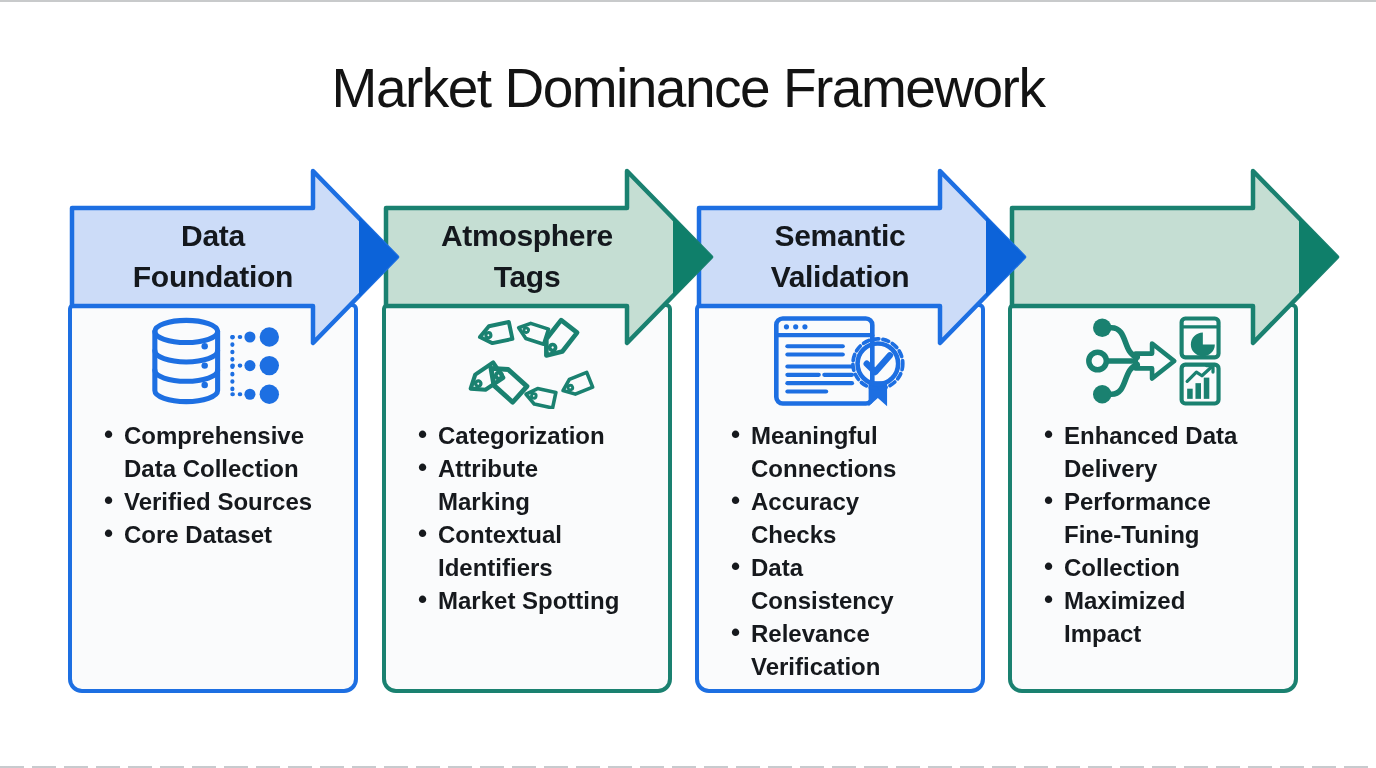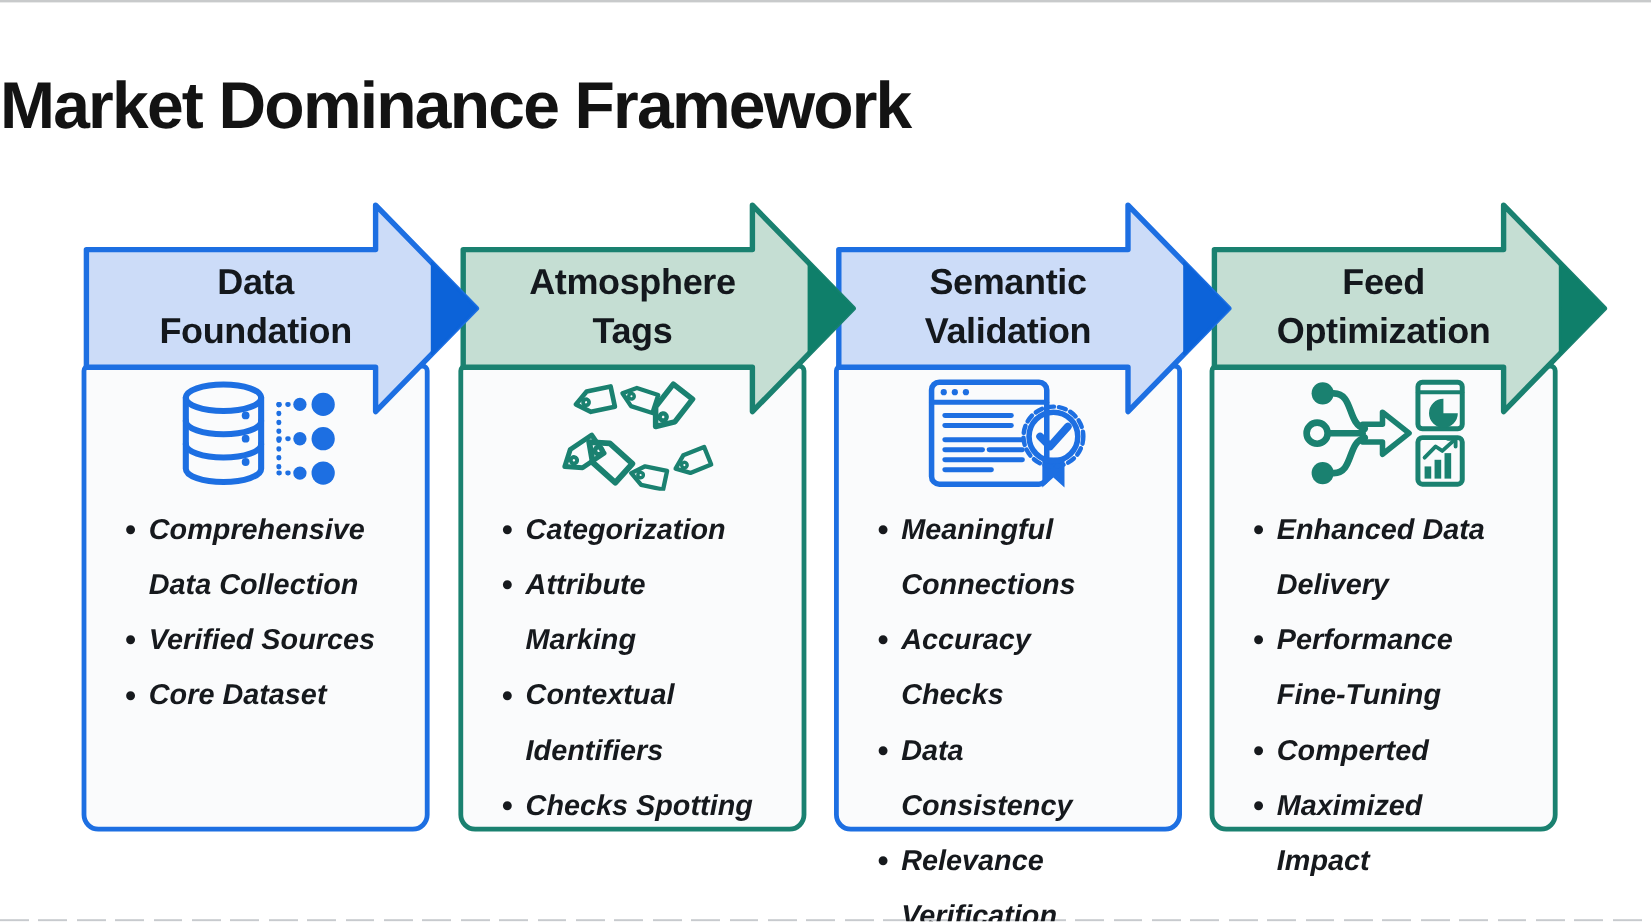--- a/index.html
+++ b/index.html
@@ -4,22 +4,22 @@
 <style>
   html,body{margin:0;padding:0;background:#ffffff;}
   .canvas{
     position:relative;width:1376px;height:768px;background:#ffffff;
     font-family:"Liberation Sans", sans-serif;overflow:hidden;
   }
   .edge-top{position:absolute;top:0;left:0;width:100%;height:2px;background:#3a4046;opacity:.28;}
   .edge-bottom{position:absolute;bottom:0;left:0;width:100%;height:2px;
     background:repeating-linear-gradient(90deg,#9aa0a6 0 24px, transparent 24px 32px);opacity:.55;}
   .title{
-    position:absolute;top:56px;left:0;width:100%;text-align:left;
-    font-size:55px;font-weight:700;letter-spacing:-1.5px;color:var(--title_text,#131313);
+    position:absolute;top:56px;left:0;width:100%;text-align:center;
+    font-size:55px;font-weight:400;letter-spacing:-1.5px;color:var(--title_text,#131313);
   }
   .stages{position:absolute;top:0;left:0;width:100%;height:100%;}
   .stage{position:absolute;top:167px;width:345px;height:526px;}
   .stage.blue{--accent:var(--blue_accent,#1d6fe2);--fillc:var(--blue_fill,#ccdcf8);--tip:var(--blue_tip,#0c63d9);}
   .stage.teal{--accent:var(--teal_accent,#1a8170);--fillc:var(--teal_fill,#c5ded3);--tip:var(--teal_tip,#0f7f6a);}
   .card-body{
     position:absolute;top:136px;left:0;width:290px;height:390px;box-sizing:border-box;
     background:var(--card_bg,#fafbfc);border:4px solid var(--accent);
     border-radius:6px 6px 14px 14px;
   }
@@ -31,21 +31,21 @@
     display:flex;align-items:center;justify-content:center;text-align:center;
     font-size:30px;line-height:41px;font-weight:800;letter-spacing:-0.3px;
     color:var(--heading_text,#14181d);white-space:pre-line;
   }
   .icon-row{height:100px;margin-top:4px;display:flex;align-items:center;justify-content:center;}
   .icon-row svg{height:96px;width:150px;}
   .st{stroke:var(--accent);fill:none;stroke-linecap:round;stroke-linejoin:round;}
   .fl{fill:var(--accent);}
   .bullets{
     margin:8px 0 0 0;padding:0 6px 0 52px;list-style:none;
-    font-size:24px;line-height:46px;font-weight:bold;color:var(--body_text,#16191d);font-style:italic;
+    font-size:24px;line-height:33px;font-weight:bold;color:var(--body_text,#16191d);
   }
   .bullets li{position:relative;white-space:pre-line;}
   .bullets li::before{content:"\2022";position:absolute;left:-20px;top:-1px;font-size:26px;}
 </style>
 </head>
 <body>
 
 <div class="canvas">
   <div class="edge-top"></div>
   <div class="title">Market Dominance Framework</div>
@@ -110,21 +110,21 @@
           <use href="#tagshape" transform="translate(114,84) rotate(-22) scale(0.78)"></use>
         </svg>
 
       </div>
       <ul class="bullets">
             <li>Categorization</li>
             <li>Attribute
 Marking</li>
             <li>Contextual
 Identifiers</li>
-            <li>Checks Spotting</li>
+            <li>Market Spotting</li>
           </ul>
     </div>
     <svg class="arrow" viewBox="0 0 345 180" aria-hidden="true">
       <path class="body" d="M4 41 L245 41 L245 4 L329 90 L245 176 L245 139 L4 139 Z"></path>
       <polygon class="tipp" points="292,52 329,90 292,128"></polygon>
     </svg>
     <div class="heading">Atmosphere
 Tags</div>
   </section>
 
@@ -192,27 +192,25 @@
           <path d="M112 74 L122 64 L128 68 L139 58" class="st" stroke-width="3.5"></path>
           <path d="M133 57 H140 V64" class="st" stroke-width="3.5"></path>
         </svg>
 
       </div>
       <ul class="bullets">
             <li>Enhanced Data
 Delivery</li>
             <li>Performance
 Fine-Tuning</li>
-            <li>Comperted</li>
+            <li>Collection</li>
             <li>Maximized
 Impact</li>
           </ul>
     </div>
     <svg class="arrow" viewBox="0 0 345 180" aria-hidden="true">
       <path class="body" d="M4 41 L245 41 L245 4 L329 90 L245 176 L245 139 L4 139 Z"></path>
       <polygon class="tipp" points="292,52 329,90 292,128"></polygon>
     </svg>
-    <div class="heading">Feed
-Optimization</div>
   </section>
 </div>
   <div class="edge-bottom"></div>
 </div>
 
 </body></html>

